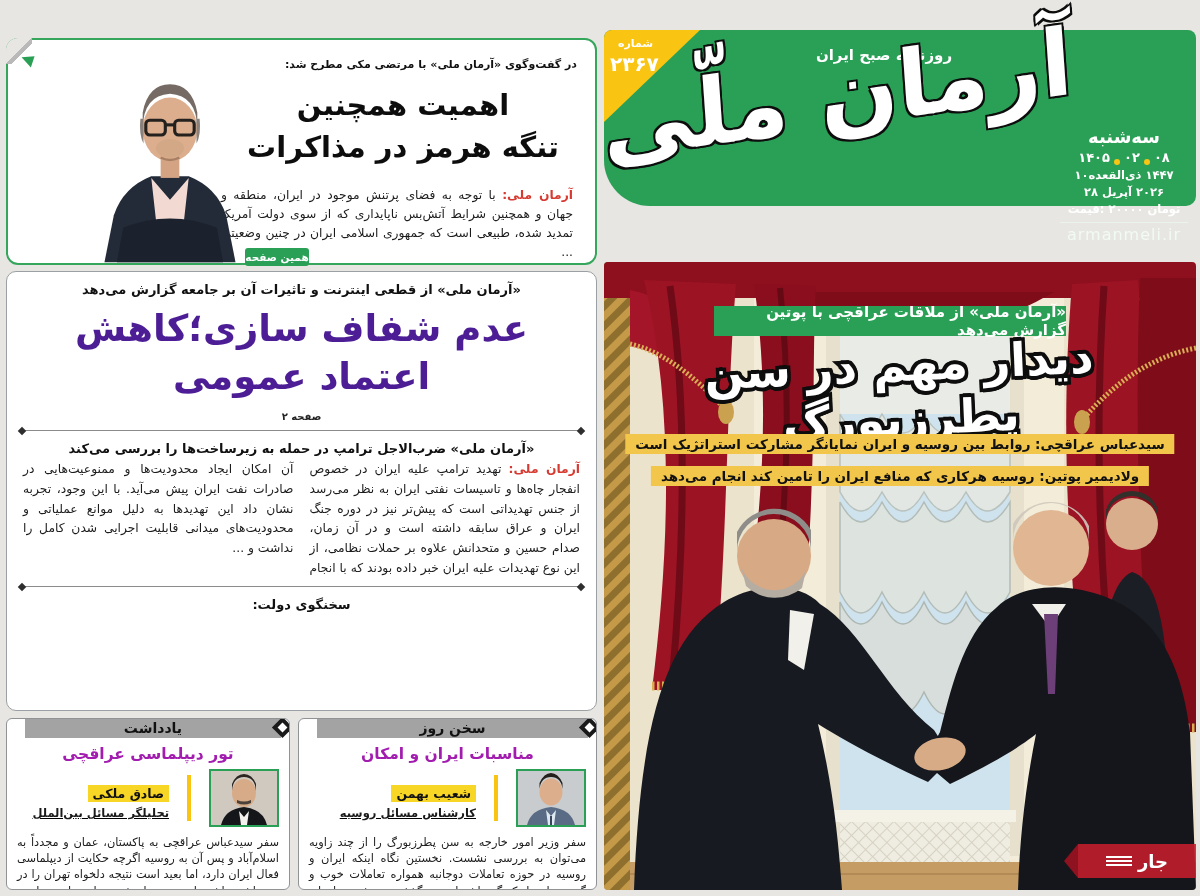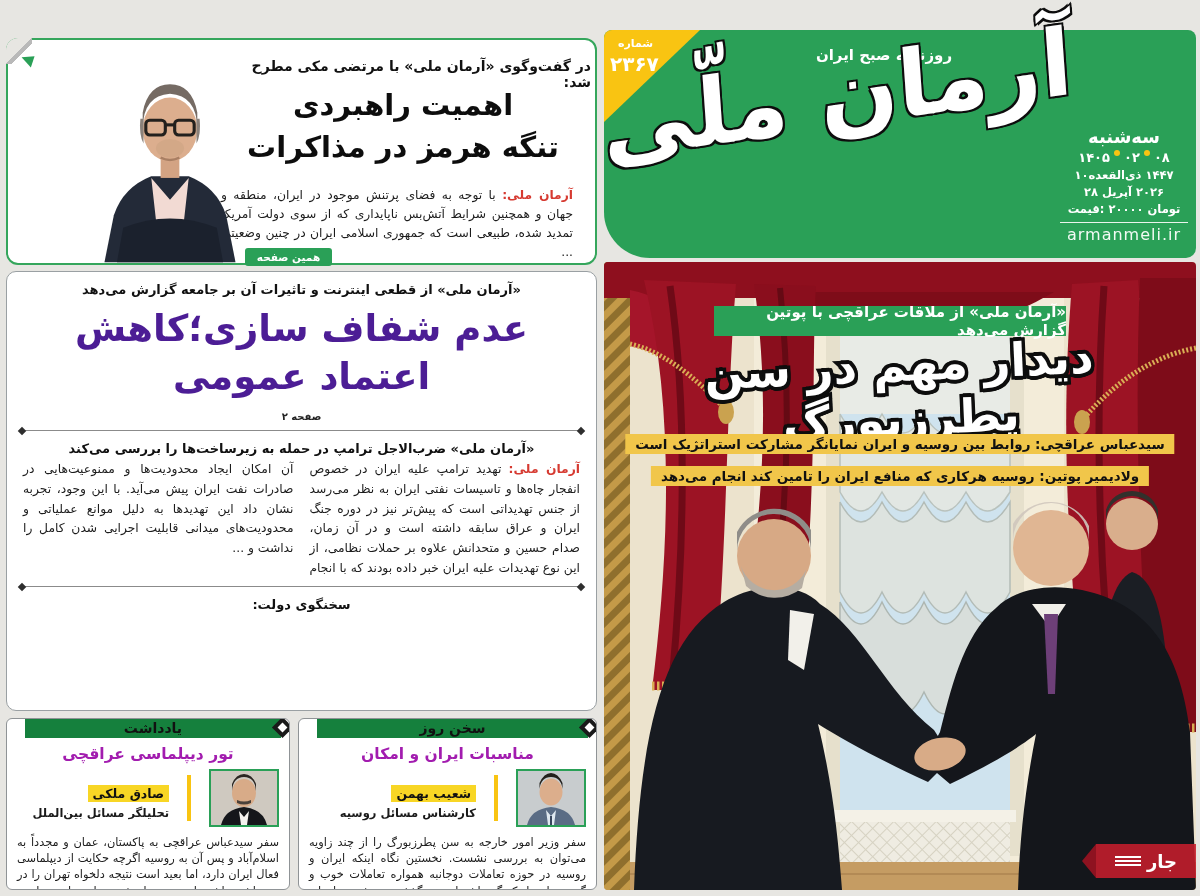--- a/index.html
+++ b/index.html
@@ -1,82 +1,82 @@
 <!DOCTYPE html>
 <html lang="fa" dir="rtl"><head>
 <meta charset="utf-8">
 <style>
   html,body{margin:0;padding:0;}
   body{background:#b8b8b4;font-family:"DejaVu Sans",sans-serif;}
   .page{position:relative;width:1200px;height:896px;background:#e7e6e2;overflow:hidden;direction:rtl;margin:0 auto;}
   .card{position:absolute;background:#fff;box-sizing:border-box;}
 
   
-  .masthead{left:604px;top:30px;width:592px;height:228px;background:#2aa057;border-radius:8px 8px 10px 46px;border:0;overflow:visible;}
+  .masthead{left:604px;top:30px;width:592px;height:176px;background:#2aa057;border-radius:8px 8px 10px 46px;border:0;overflow:visible;}
   .issue-corner{position:absolute;top:0;left:0;width:96px;height:92px;background:#f9c412;clip-path:polygon(0 0,100% 0,0 100%);border-radius:8px 0 0 0;}
   .issue-label{position:absolute;top:7px;left:14px;color:#fff;font-size:11px;font-weight:bold;}
   .issue-number{position:absolute;top:22px;left:6px;color:#fff;font-size:20px;font-weight:bold;}
   .tagline{position:absolute;top:16px;left:150px;width:260px;text-align:center;color:#fff;font-size:15px;font-weight:bold;}
   .logo{position:absolute;top:8px;left:30px;width:440px;text-align:center;color:#fff;font-size:92px;font-weight:bold;transform:rotate(-8deg) skewX(-4deg);-webkit-text-stroke:3px #0d0d0d;paint-order:stroke fill;text-shadow:-2px -2px 0 #0d0d0d,2px -2px 0 #0d0d0d,-2px 2px 0 #0d0d0d,2px 2px 0 #0d0d0d;line-height:1.2;white-space:nowrap;}
   .dateblock{position:absolute;top:96px;left:auto;right:8px;width:128px;color:#fff;text-align:center;direction:ltr;}
   .weekday{font-size:18px;font-weight:bold;text-align:center;direction:rtl;margin-bottom:0;}
-  .dline{display:flex;direction:ltr;justify-content:center;align-items:flex-start;gap:4px;font-size:11.5px;font-weight:bold;margin-top:3px;white-space:nowrap;}
+  .dline{display:flex;direction:ltr;justify-content:center;align-items:flex-end;gap:4px;font-size:11.5px;font-weight:bold;margin-top:3px;white-space:nowrap;}
   .dline.big{font-size:13px;}
   .dot{width:6px;height:6px;border-radius:50%;background:#f9c412;display:inline-block;}
   .siteline{border-top:1px solid #eaf4ec;margin-top:6px;padding-top:2px;font-size:16px;letter-spacing:1px;color:#f2faf4;direction:ltr;}
 
   
   .topcard{left:6px;top:38px;width:591px;height:227px;border:2px solid #35a65c;border-radius:12px;}
   .fold{position:absolute;top:-2px;left:-2px;width:26px;height:26px;background:linear-gradient(135deg,#e7e6e2 0 49%,#b9b9b9 49% 60%,#fff 60% 100%);border-radius:12px 0 0 0;}
   .fold-arrow{position:absolute;top:14px;left:13px;width:0;height:0;border-right:12px solid #2aa057;border-top:5px solid transparent;border-bottom:7px solid transparent;transform:rotate(18deg);}
-  .topcard .kicker{position:absolute;top:18px;right:4px;width:350px;font-size:14px;font-weight:bold;color:#111;text-align:right;}
+  .topcard .kicker{position:absolute;top:18px;right:18px;width:350px;font-size:11px;font-weight:bold;color:#111;text-align:right;}
   .topcard .headline{position:absolute;top:44px;right:14px;width:356px;font-size:29px;line-height:1.45;font-weight:bold;color:#0d0d0d;text-align:center;letter-spacing:-.5px;}
   .topcard .lead{position:absolute;top:146px;right:22px;width:352px;font-size:12.3px;line-height:1.55;color:#1c1c1c;text-align:justify;}
   .brand-red{color:#d63a31;font-weight:bold;}
-  .samepage-btn{position:absolute;bottom:-3px;left:237px;width:87px;height:18px;background:#2aa057;color:#fff;font-size:10.5px;font-weight:bold;text-align:center;line-height:18px;border-radius:3px;cursor:pointer;}
+  .samepage-btn{position:absolute;bottom:-3px;left:237px;width:64px;height:18px;background:#2aa057;color:#fff;font-size:10.5px;font-weight:bold;text-align:center;line-height:18px;border-radius:3px;cursor:pointer;}
   .portrait{position:absolute;left:84px;bottom:0;width:156px;height:192px;}
 
   
   .midcard{left:6px;top:271px;width:591px;height:440px;border:1.5px solid #9aa0a3;border-radius:10px;padding:10px 12px 6px;overflow:hidden;}
   .story{text-align:center;}
   .story .kicker{font-size:13px;font-weight:bold;color:#111;}
   .h-xl{font-size:37px;font-weight:bold;color:#4c1d95;letter-spacing:-1px;margin:8px 0 10px;line-height:1.3;}
   .h-lg{font-size:30px;font-weight:bold;color:#0b0b0b;letter-spacing:-.5px;margin:8px 0 8px;line-height:1.3;}
   .pageref{font-size:10px;font-weight:bold;color:#222;margin:2px 0 6px;}
   .rule{position:relative;height:1px;background:#8b8b8b;margin:8px 2px 10px;}
   .rule::before,.rule::after{content:"";position:absolute;top:-2.5px;width:6px;height:6px;background:#2e2e2e;transform:rotate(45deg);}
   .rule::before{right:-2px;}
   .rule::after{left:-2px;}
   .twocol{column-count:2;column-gap:16px;font-size:12.3px;line-height:1.6;color:#1c1c1c;text-align:justify;margin:4px 4px 6px;}
 
   
   .bcard{top:718px;height:172px;border:1.5px solid #8f9396;border-radius:6px;padding:24px 10px 6px;overflow:hidden;}
   .bcard.note{left:6px;width:284px;}
   .bcard.speech{left:298px;width:299px;}
-  .sec-head{position:absolute;top:-1px;right:8px;left:18px;height:20px;background:#15803d;display:flex;align-items:center;justify-content:center;font-size:14px;font-weight:bold;color:#111;cursor:pointer;}
+  .sec-head{position:absolute;top:-1px;right:8px;left:18px;height:20px;background:#a3a3a3;display:flex;align-items:center;justify-content:center;font-size:14px;font-weight:bold;color:#111;cursor:pointer;}
   .sec-diamond{position:absolute;right:-9px;top:2px;width:15px;height:15px;background:#1a1a1a;transform:rotate(45deg);}
   .sec-diamond::after{content:"";position:absolute;inset:4px;background:#fff;}
   .bcard .title{text-align:center;font-size:15.5px;font-weight:bold;color:#a21caf;margin:2px 0 6px;}
-  .author-row{display:flex;direction:rtl;align-items:flex-start;gap:18px;height:60px;}
+  .author-row{display:flex;direction:rtl;align-items:flex-start;gap:18px;height:60px;text-decoration:underline;}
   .author-photo{width:70px;height:58px;border:2px solid #2aa057;box-sizing:border-box;background:#dcd7cf;flex:0 0 auto;}
   .author-bar{width:4px;height:46px;background:#f9c412;margin-top:6px;flex:0 0 auto;}
   .author-meta{flex:1;text-align:right;padding-top:14px;}
   .author-name{display:inline-block;background:#f8d625;font-size:12.5px;font-weight:bold;color:#111;padding:1px 5px;}
   .author-role{font-size:11.5px;font-weight:bold;color:#1a1a1a;margin-top:4px;}
   .bcard .body{font-size:11.4px;line-height:1.42;color:#1c1c1c;text-align:justify;margin-top:5px;}
 
   
   .photo-box{left:604px;top:262px;width:592px;height:628px;background:#ece3cd;border-radius:4px;overflow:hidden;}
   .photo-box svg.scene{position:absolute;inset:0;}
   .photo-banner{position:absolute;top:44px;left:110px;width:352px;height:30px;background:#2aa057;color:#fff;font-size:15px;font-weight:bold;display:flex;align-items:center;justify-content:center;cursor:pointer;}
   .photo-headline{position:absolute;top:76px;left:0;width:100%;text-align:center;font-size:46px;font-weight:bold;color:#fff;transform:rotate(-2.5deg);-webkit-text-stroke:7px #0d0d0d;paint-order:stroke fill;text-shadow:-3px -3px 0 #0d0d0d,3px -3px 0 #0d0d0d,-3px 3px 0 #0d0d0d,3px 3px 0 #0d0d0d,0 4px 0 #0d0d0d,0 -4px 0 #0d0d0d;letter-spacing:-1px;cursor:pointer;}
   .cap{position:absolute;left:50%;transform:translateX(-50%);background:#f1c64a;color:#111;font-size:13.5px;font-weight:bold;padding:2px 10px;white-space:nowrap;}
   .cap1{top:172px;}
   .cap2{top:204px;}
-  .watermark{position:absolute;right:0;bottom:12px;width:100px;height:34px;background:rgba(198,30,44,.88);display:flex;align-items:center;justify-content:center;gap:6px;}
+  .watermark{position:absolute;right:0;bottom:12px;width:118px;height:34px;background:rgba(198,30,44,.88);display:flex;align-items:center;justify-content:center;gap:6px;}
   .watermark .wm-arrow{width:0;height:0;border-right:14px solid #8e1220;border-top:17px solid transparent;border-bottom:17px solid transparent;position:absolute;left:-14px;top:0;}
   .watermark .wm-bars{display:inline-block;width:26px;height:10px;background:repeating-linear-gradient(to bottom,#fff 0 2px,transparent 2px 4px);}
   .watermark .wm-text{color:#fff;font-size:18px;font-weight:bold;}
 </style>
 </head>
 <body>
 
 <div class="page">
 
   <div class="card masthead">
@@ -110,21 +110,21 @@
       </div>
       <div class="siteline">armanmeli.ir</div>
     </div>
   </div>
 
   <div class="card topcard">
     <div class="fold"></div>
     <div class="fold-arrow"></div>
     <div class="kicker">در گفت‌وگوی «آرمان ملی» با مرتضی مکی مطرح شد:</div>
     <div class="headline">
-      <span>اهمیت راهبردی</span><br>
+      <span>اهمیت همچنین</span><br>
       <span>تنگه هرمز در مذاکرات</span>
     </div>
     <div class="lead">
       <span class="brand-red">آرمان ملی:</span>
       <span>با توجه به فضای پرتنش موجود در ایران، منطقه و جهان و همچنین شرایط آتش‌بس ناپایداری که از سوی دولت آمریکا تمدید شده، طبیعی است که جمهوری اسلامی ایران در چنین وضعیتی ...</span>
     </div>
     <div class="portrait">
       <svg viewBox="0 0 100 122" width="156" height="192">
         <path d="M8,122 L14,92 Q20,74 38,67 L62,67 Q80,74 86,92 L92,122 Z" fill="#232a38"></path>
         <path d="M38,68 L50,82 L62,68 L58,104 L42,104 Z" fill="#f2dad3"></path>

